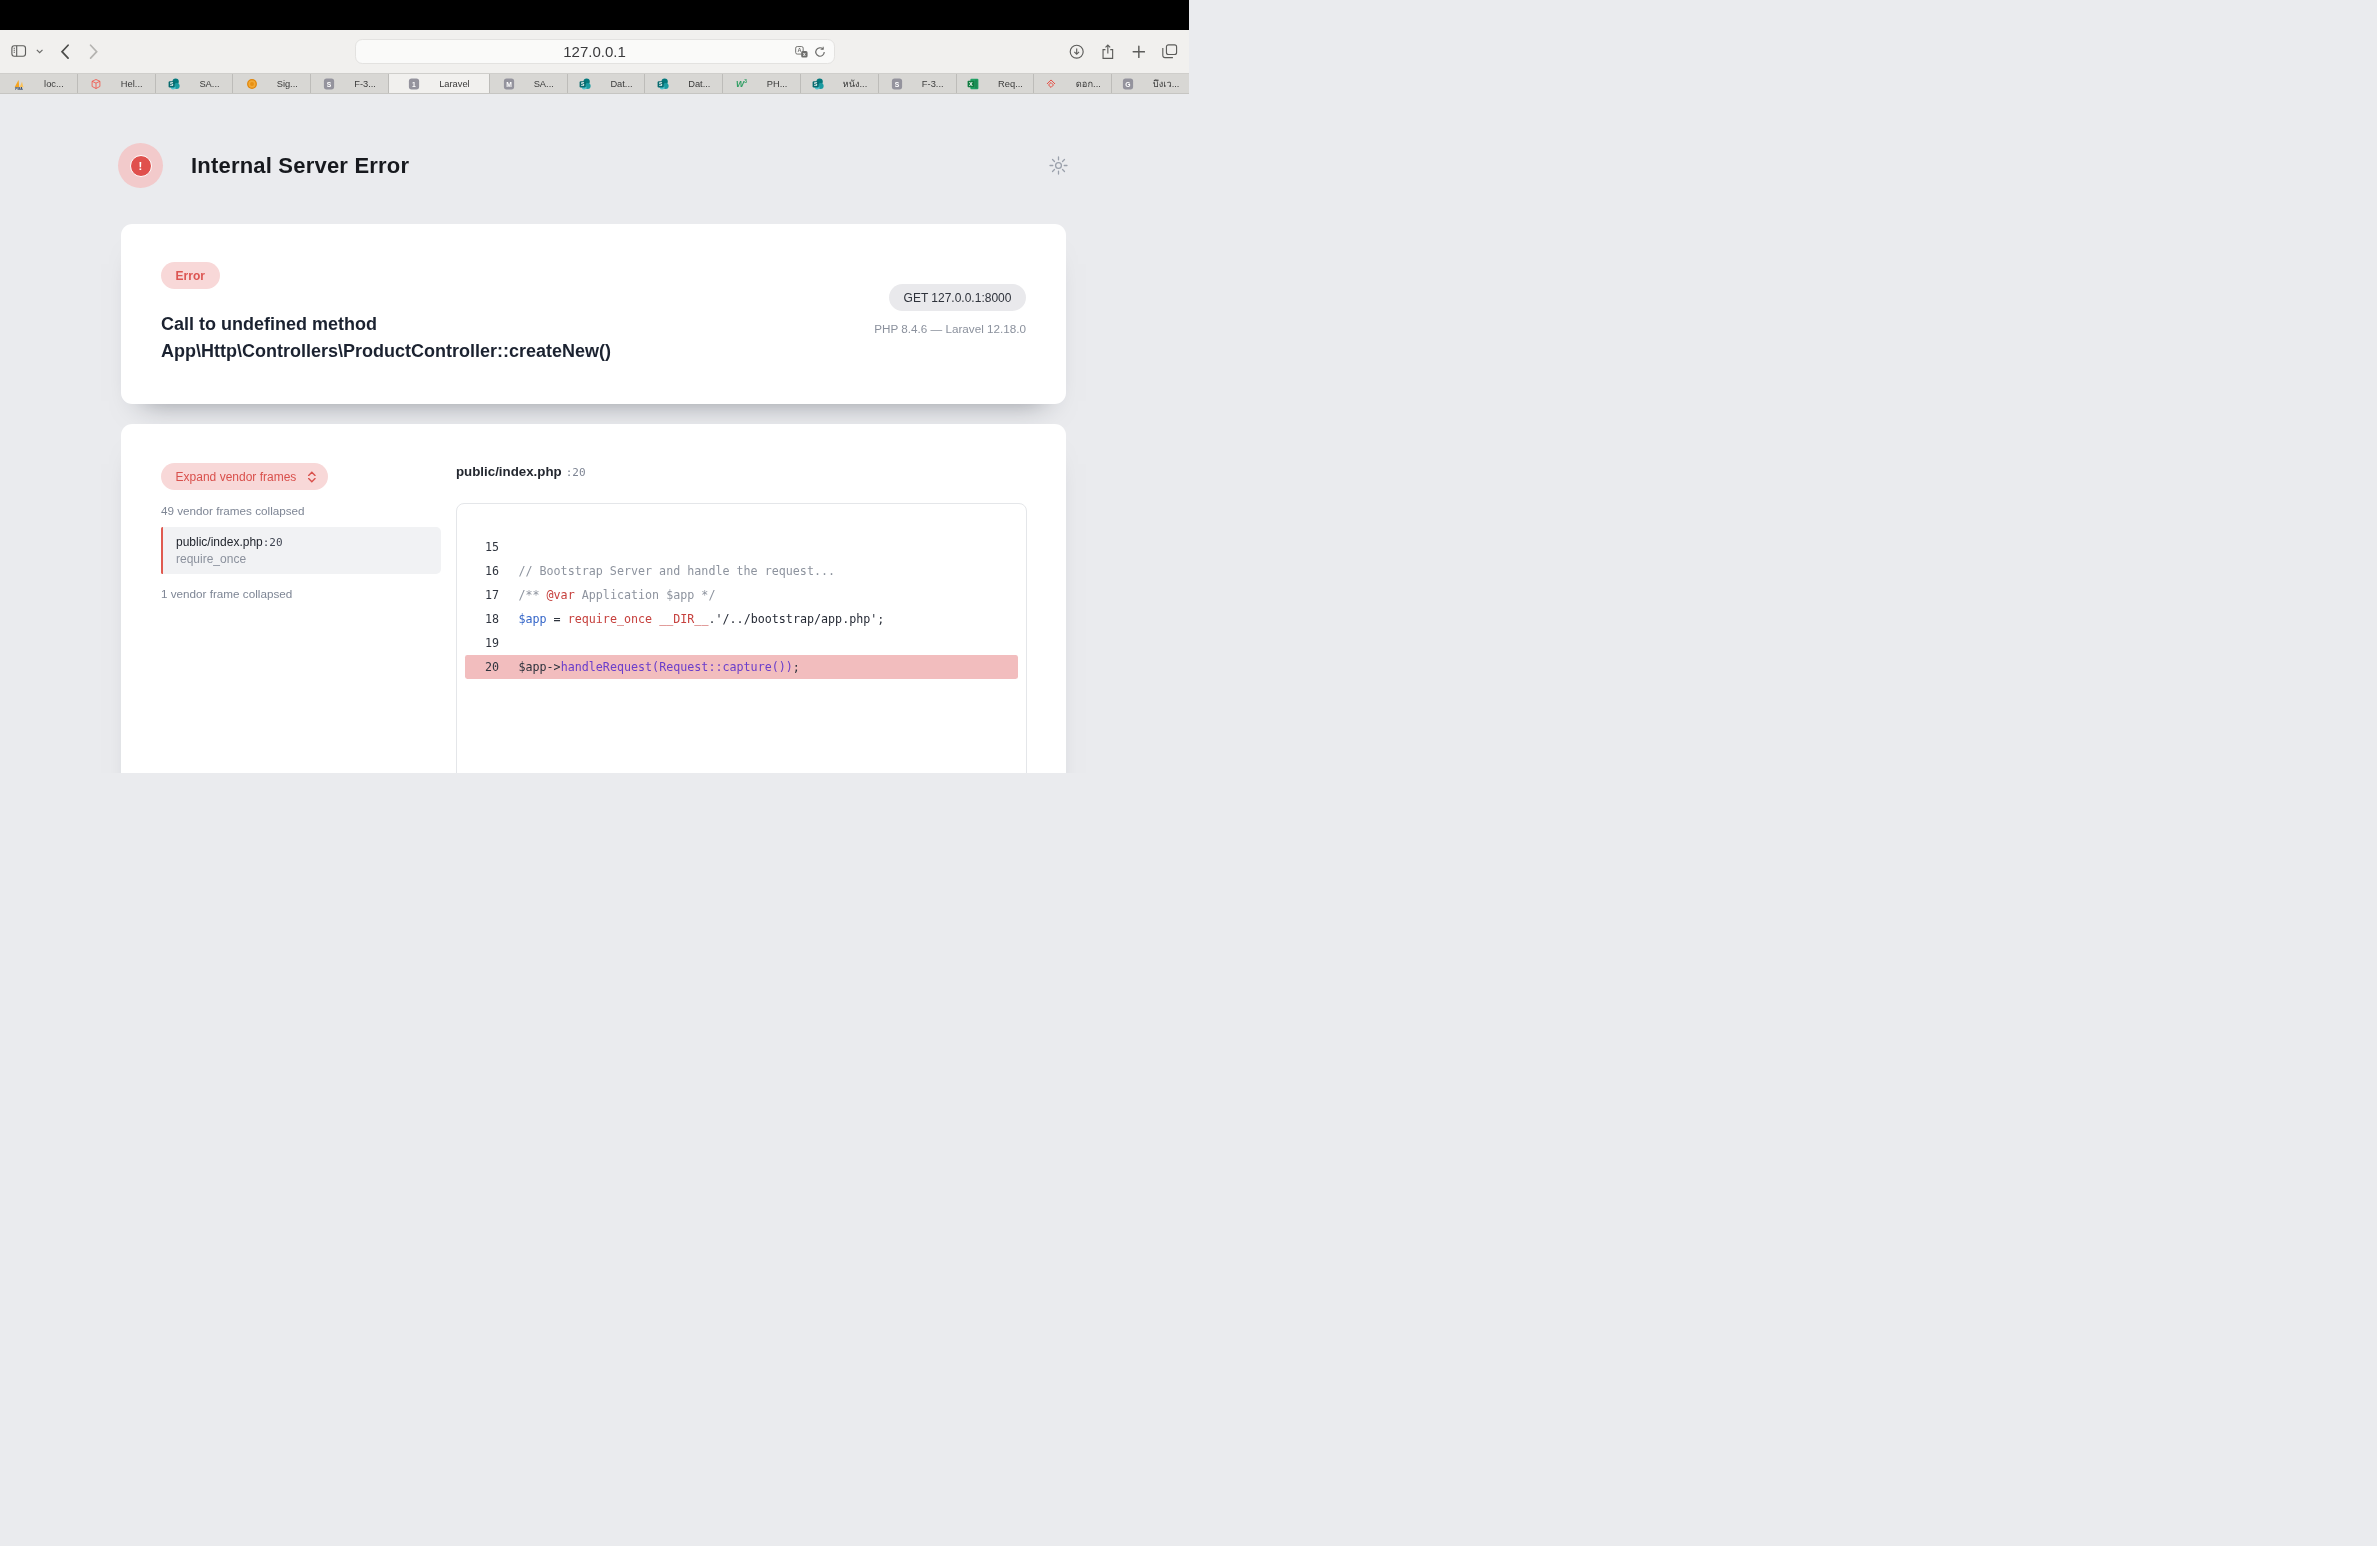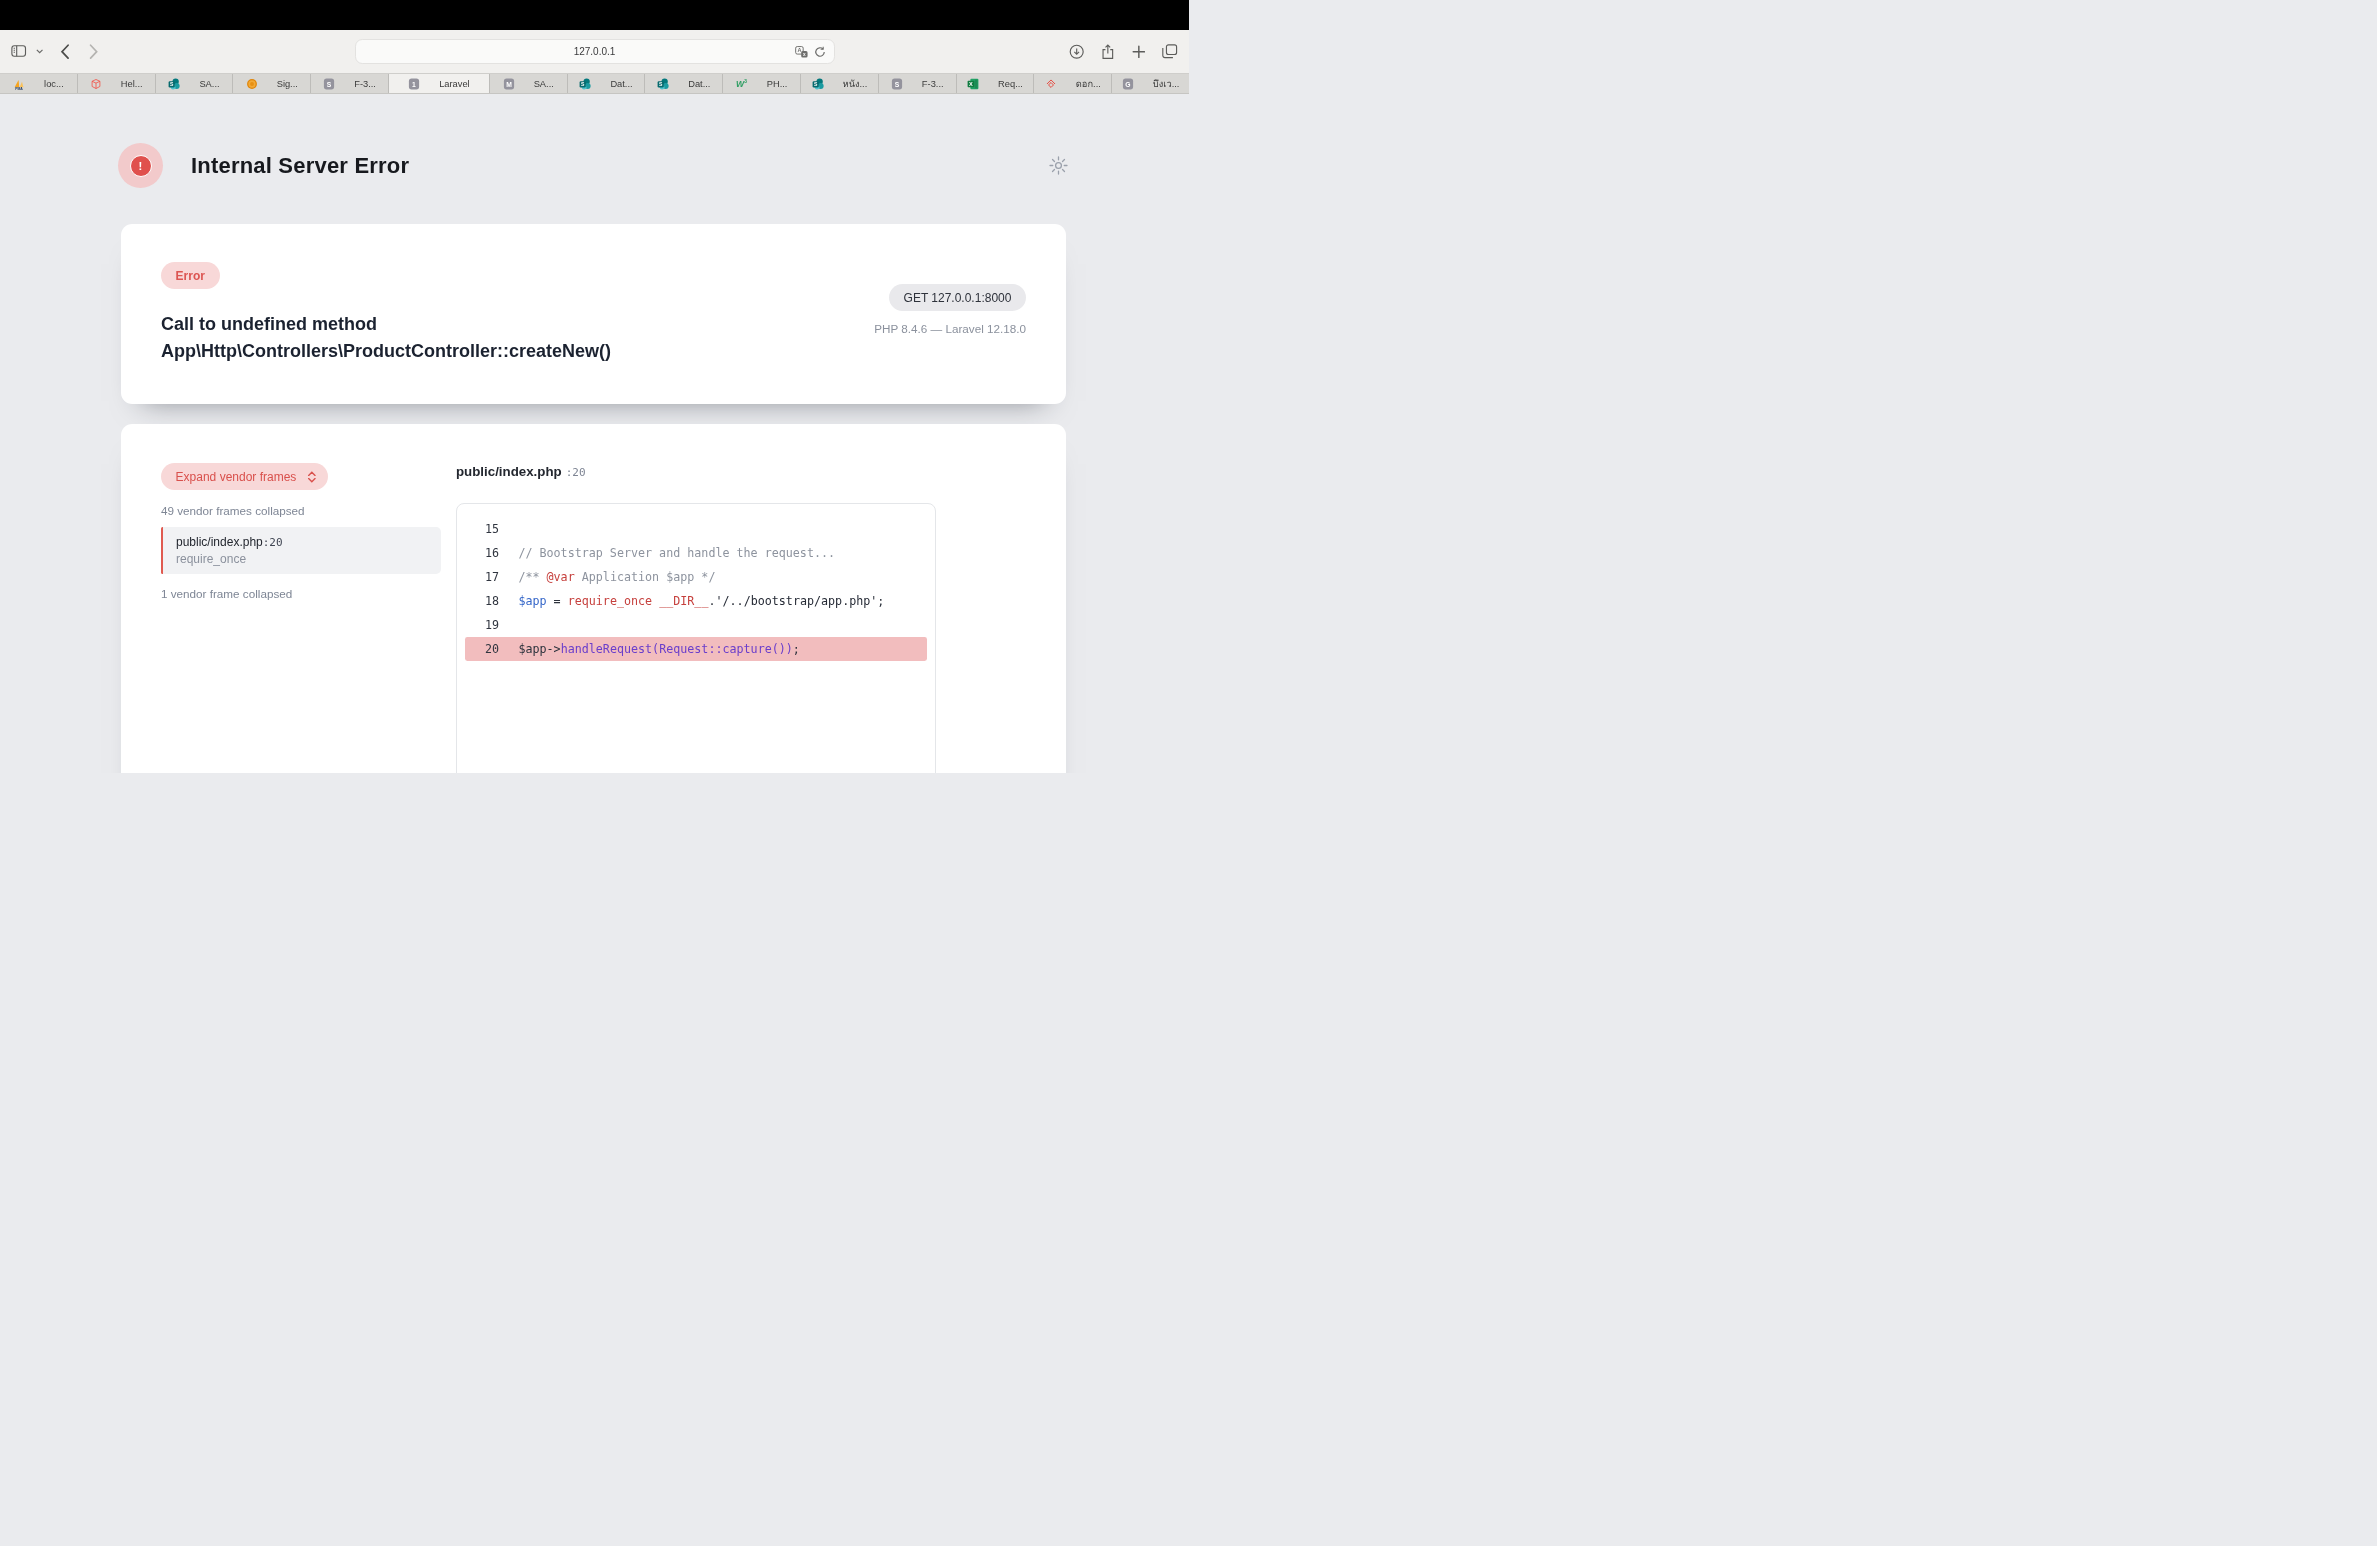--- a/index.html
+++ b/index.html
@@ -12,21 +12,21 @@
   .menubar { height:30px; background:#000; }
 
   
   .toolbar { height:43px; background:#f1f0ee; position:relative;
              display:flex; align-items:center; padding:0 11.3px; }
   .tb-left { display:flex; align-items:center; gap:9.7px; }
   .tb-ic { display:flex; align-items:center; justify-content:center; cursor:default; }
   .urlbar { position:absolute; left:50%; top:9px; transform:translateX(-50%);
             width:480px; height:25px; background:#fafaf9; border:0.8px solid #e3e2e0;
             border-radius:7.3px; display:flex; align-items:center; justify-content:center; }
-  .urlbar .url-text { font-size:10px; color:#3a3a3c; }
+  .urlbar .url-text { font-size:15px; color:#3a3a3c; }
   .url-icons { position:absolute; right:7.3px; top:0; height:100%; display:flex; align-items:center; gap:6.5px; }
   .tb-right { position:absolute; right:11.3px; top:0; height:100%; display:flex; align-items:center; gap:17px; }
 
   
   .tabbar { height:21px; background:#d8d7d4; display:flex;
             border-top:0.8px solid #cfcecb; border-bottom:0.8px solid #c6c5c2; }
   .tab { flex:1 1 0; min-width:0; display:flex; align-items:center; justify-content:center;
          gap:19px; font-size:9.3px; color:#3a3a3a; border-right:0.8px solid #bdbcb9;
          white-space:nowrap; overflow:hidden; cursor:default; }
   .tab:last-child { border-right:none; }
@@ -68,22 +68,22 @@
                 border-radius:1.6px 4.9px 4.9px 1.6px; padding:7.3px 13px 8px; cursor:pointer; }
   .frame-file { font-size:12px; color:#23272f; }
   .frame-line { font-family:"DejaVu Sans Mono", monospace; font-size:11px; color:#3f4552; }
   .frame-fn { margin-top:2.4px; font-size:12px; color:#8b919d; }
   .lbl2 { margin-top:13px; }
 
   .code-header { position:absolute; left:335px; top:40px; }
   .code-file { font-size:13.3px; font-weight:600; color:#23272f; }
   .code-line-no { font-family:"DejaVu Sans Mono", monospace; font-size:11px; color:#7d8493; margin-left:4px; }
 
-  .code-block { position:absolute; left:335px; top:79px; width:480px; height:374px;
-                background:#fff; border:0.8px solid #e4e6e9; border-radius:8px; padding:13px 0; overflow:hidden; }
+  .code-block { position:absolute; left:335px; top:79px; width:571px; height:374px;
+                background:#fff; border:0.8px solid #e4e6e9; border-radius:8px; padding:31px 0; overflow:hidden; }
   .cline { display:flex; align-items:center; height:24px; margin:0 8px; border-radius:2.4px;
            font-family:"DejaVu Sans Mono", monospace; font-size:11.7px; color:#2e333d; }
   .cline .num { width:34px; text-align:right; flex:none; color:#30353f; }
   .cline .src { margin-left:19.4px; white-space:pre; }
   .cline.hl { background:#f2bdbe; }
   .tk-comment { color:#8d939e; }
   .tk-red { color:#c6403d; }
   .tk-blue { color:#3667c9; }
   .tk-string { color:#262b36; }
   .tk-purple { color:#6a3ecb; }

